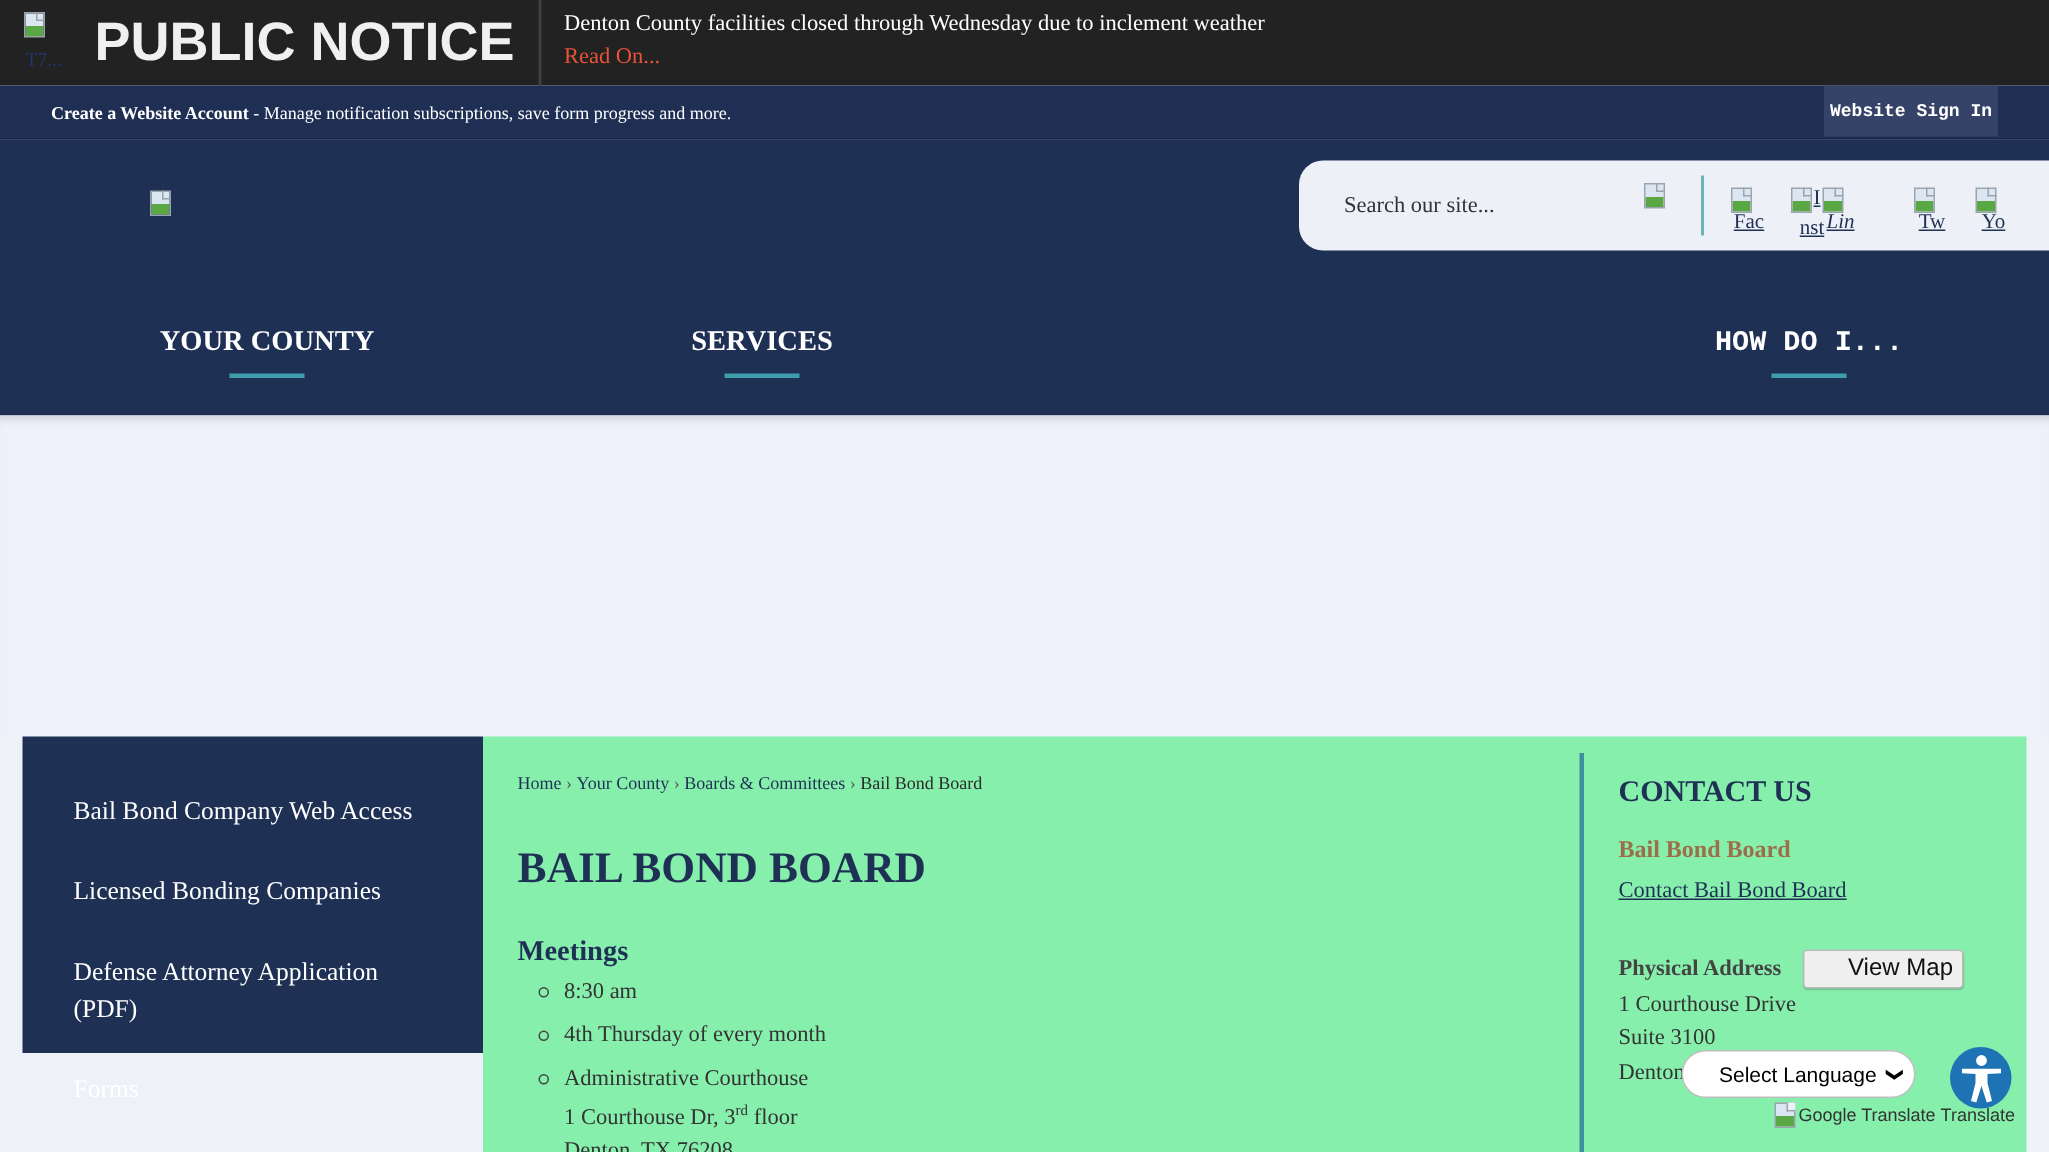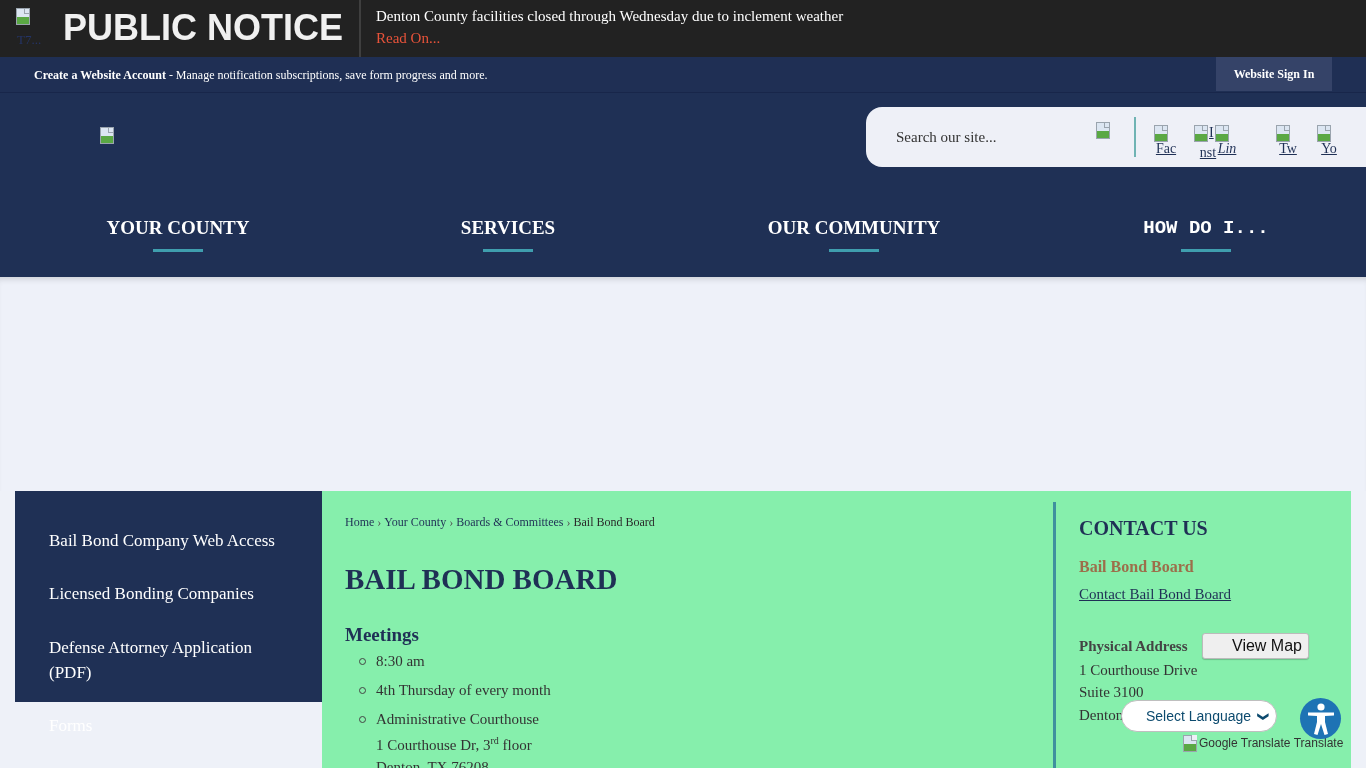--- a/index.html
+++ b/index.html
@@ -11,21 +11,21 @@
   .alert-icon-text { position: absolute; left: 17px; top: 32px; font-size: 13px; color: #243466; font-family: "Liberation Serif", serif; }
   .alert-title { position: absolute; left: 63px; top: 8px; font-family: "Liberation Sans", sans-serif; font-weight: bold; font-size: 36px; color: #f0f0f0; letter-spacing: 0px; line-height: 40px; }
   .alert-divider { position: absolute; left: 359px; top: 0; width: 2px; height: 57px; background: #3f3f3f; }
   .alert-msg { position: absolute; left: 376px; top: 8px; font-size: 15px; color: #ffffff; }
   .alert-readon { position: absolute; left: 376px; top: 30px; font-size: 15px; color: #e8533a; text-decoration: none; }
 
   
   .account-bar { position: absolute; left: 0; top: 57px; width: 1366px; height: 36px; background: #1f2f54; border-bottom: 1px solid #18264a; }
   .account-text { position: absolute; left: 34px; top: 11px; font-size: 12px; color: #ffffff; }
   .account-text b { font-weight: bold; }
-  .signin-btn { position: absolute; left: 1216px; top: 0; width: 116px; height: 34px; background: #354368; color: #ffffff; font-family: Liberation Serif, serif; font-size: 12px; font-weight: bold; display: flex; align-items: center; justify-content: center; border: none; }
+  .signin-btn { position: absolute; left: 1216px; top: 0; width: 116px; height: 34px; background: #354368; color: #ffffff; font-family: Liberation Mono, monospace; font-size: 12px; font-weight: bold; display: flex; align-items: center; justify-content: center; border: none; }
 
   
   .header { position: absolute; left: 0; top: 93px; width: 1366px; height: 184px; background: #1f3055; }
   .logo { position: absolute; left: 99px; top: 34px; width: 16px; height: 16px; }
   .search-panel { position: absolute; left: 866px; top: 14px; width: 500px; height: 60px; background: #eef0f7; border-radius: 16px 0 0 16px; }
   .search-input { position: absolute; left: 30px; top: 20px; width: 190px; height: 20px; border: none; background: transparent; font-family: "Liberation Serif", serif; font-size: 15px; color: #333; outline: none; }
   .search-input::placeholder { color: #333; }
   .search-btn { position: absolute; left: 229px; top: 15px; width: 16px; height: 16px; }
   .search-sep { position: absolute; left: 268px; top: 10px; width: 2px; height: 40px; background: #6fb3b3; }
   .social { position: absolute; top: 18px; width: 26px; text-align: center; font-size: 14px; color: #1f3055; text-decoration: underline; line-height: 16px; }
@@ -62,21 +62,21 @@
   
   .contact { position: absolute; left: 731px; top: 11px; width: 298px; height: 266px; border-left: 3px solid #3f909e; }
   .contact-h { position: absolute; left: 23px; top: 15px; font-size: 20px; font-weight: bold; color: #1f3055; }
   .contact-name { position: absolute; left: 23px; top: 56px; font-size: 16px; font-weight: bold; color: #9c6e4a; }
   .contact-link { position: absolute; left: 23px; top: 84px; font-size: 15px; color: #1f3055; text-decoration: underline; }
   .addr-label { position: absolute; left: 23px; top: 136px; font-size: 15px; font-weight: bold; color: #444; }
   .viewmap-btn { position: absolute; left: 146px; top: 131px; width: 107px; height: 26px; background: #efefef; border: 1px solid #bbb; border-radius: 3px; font-family: "Liberation Sans", sans-serif; font-size: 16px; color: #111; text-align: right; padding-right: 6px; box-shadow: 0 1px 1px rgba(0,0,0,0.2); }
   .addr-line { position: absolute; left: 23px; font-size: 15px; color: #333; text-align: center; }
 
   
-  .lang-select { position: absolute; left: 1121px; top: 700px; width: 156px; height: 32px; border: 1px solid #bfbfbf; border-radius: 16px; background: #ffffff; font-family: "Liberation Sans", sans-serif; font-size: 14px; color: #0c4a6e; padding-left: 24px; display: flex; align-items: center; }
+  .lang-select { position: absolute; left: 1121px; top: 700px; width: 156px; height: 32px; border: 1px solid #bfbfbf; border-radius: 16px; background: #ffffff; font-family: "Liberation Sans", sans-serif; font-size: 14px; color: #000000; padding-left: 24px; display: flex; align-items: center; }
   .lang-select .chev { position: absolute; right: 8px; top: 9px; font-size: 11px; font-weight: bold; }
   .gt-logo { position: absolute; left: 1182px; top: 735px; font-family: "Liberation Sans", sans-serif; font-size: 12px; color: #333; display: flex; align-items: center; white-space: nowrap; }
   .gt-logo .broken-img { margin-right: 1px; }
   .access-btn { position: absolute; left: 1300px; top: 698px; width: 41px; height: 41px; border-radius: 50%; background: #1e73b4; display: flex; align-items: center; justify-content: center; }
 </style>
 </head>
 <body>
 
 <div class="alert-bar">
   <span class="alert-icon broken-img"></span>
@@ -128,24 +128,20 @@
   </div>
 
   <div class="nav-item" style="left:88px; width:180px;">
     <span>YOUR COUNTY</span>
     <span class="underline"></span>
   </div>
   <div class="nav-item" style="left:418px; width:180px;">
     <span>SERVICES</span>
     <span class="underline"></span>
   </div>
-  <div class="nav-item" style="left:744px; width:220px;">
-    <span>OUR COMMUNITY</span>
-    <span class="underline"></span>
-  </div>
   <div class="nav-item" style="left:1126px; width:160px;font-family:Liberation Mono, monospace;">
     <span>HOW DO I...</span>
     <span class="underline"></span>
   </div>
 </div>
 
 <div class="hero"></div>
 
 <div class="sidebar">
   <a class="side-link" style="top:37px;" href="#">Bail Bond Company Web Access</a>

